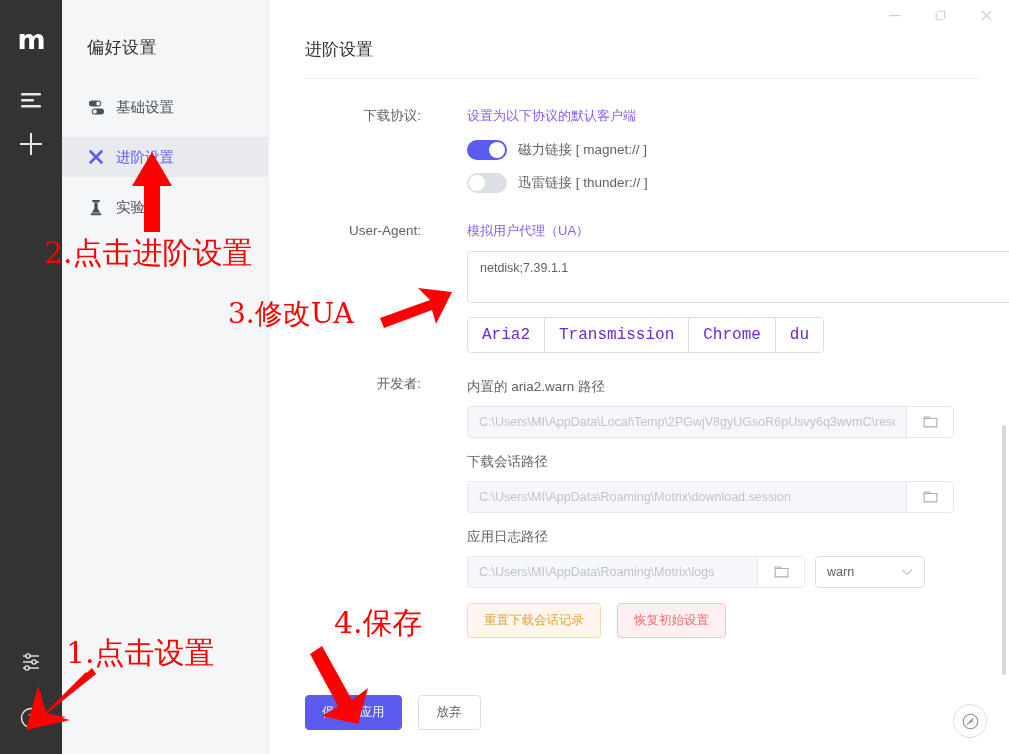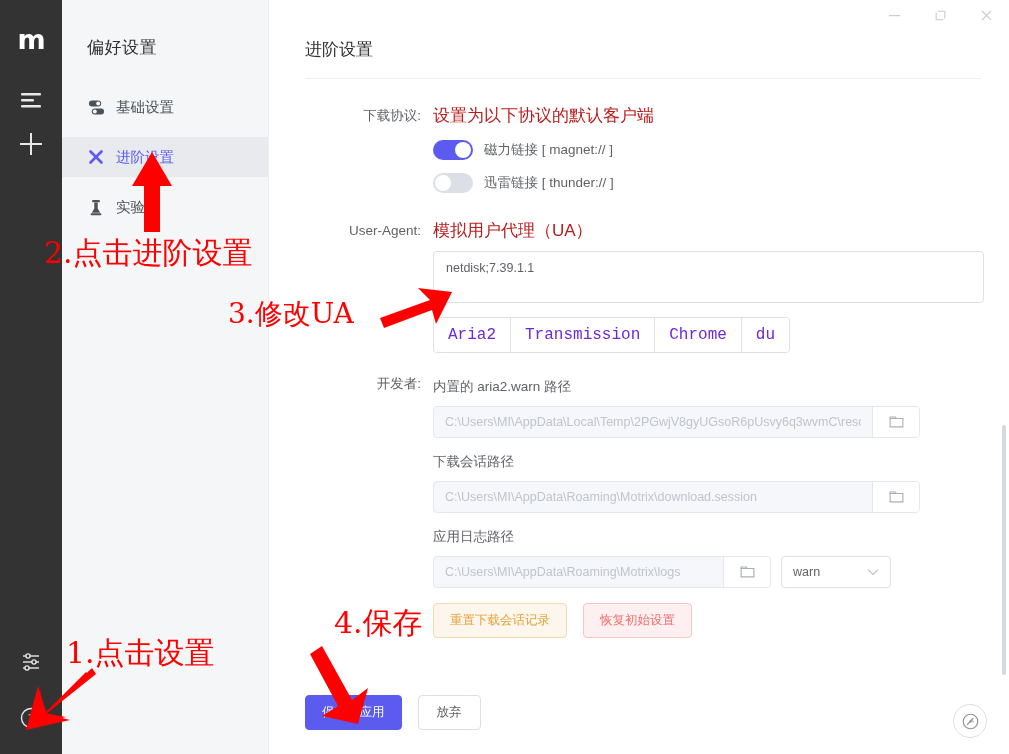--- a/index.html
+++ b/index.html
@@ -58,27 +58,27 @@
   }
   .win-btn {
     width: 46px; height: 30px; display: flex; align-items: center; justify-content: center;
     color: #c9ccd1; cursor: pointer;
   }
   .page-head { padding: 38px 0 0 36px; }
   .page-title { font-size: 17px; color: #303133; }
   .divider { margin: 17px 28px 0 36px; height: 1px; background: #ebeef3; }
 
   .form { padding: 26px 0 0 0; }
-  .row { display: flex; margin-bottom: 0; }
+  .row { display: flex; margin-bottom: 0; gap: 34px; }
   .lbl {
     width: 164px; flex: 0 0 164px; text-align: right; padding-right: 12px;
     font-size: 13.5px; color: #606266; line-height: 22px;
   }
   .field { flex: 1 1 auto; padding-right: 30px; }
-  .field-head { font-size: 17px; color: #b91c1c; line-height: 22px; }
+  .field-head { font-size: 13px; color: #8b5cf6; line-height: 22px; }
 
   .toggle-row { display: flex; align-items: center; gap: 11px; margin-top: 13px; }
   .switch { width: 40px; height: 20px; border-radius: 10px; background: #dcdfe6; position: relative; cursor: pointer; flex: 0 0 40px; }
   .switch.on { background: #5b5bf0; }
   .switch .knob { position: absolute; top: 2px; left: 2px; width: 16px; height: 16px; border-radius: 50%; background: #fff; transition: left .15s; }
   .switch.on .knob { left: 22px; }
   .switch-label { font-size: 13.5px; color: #606266; }
 
   .ta {
     margin-top: 9px; width: 551px; height: 52px; border: 1px solid #dcdfe6; border-radius: 4px;

